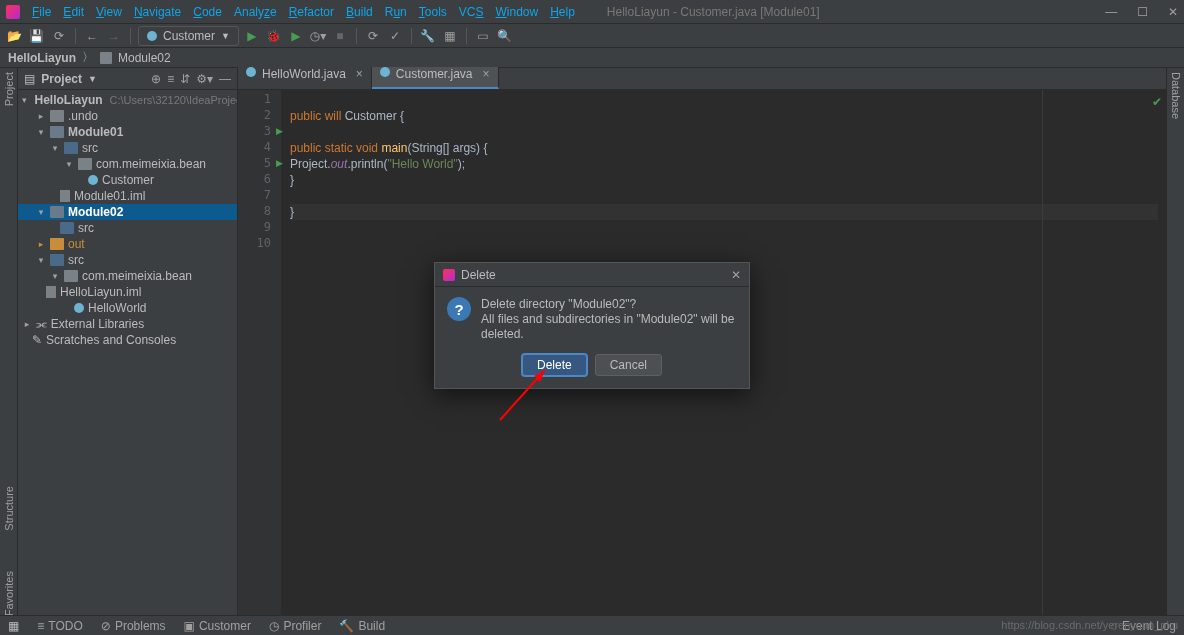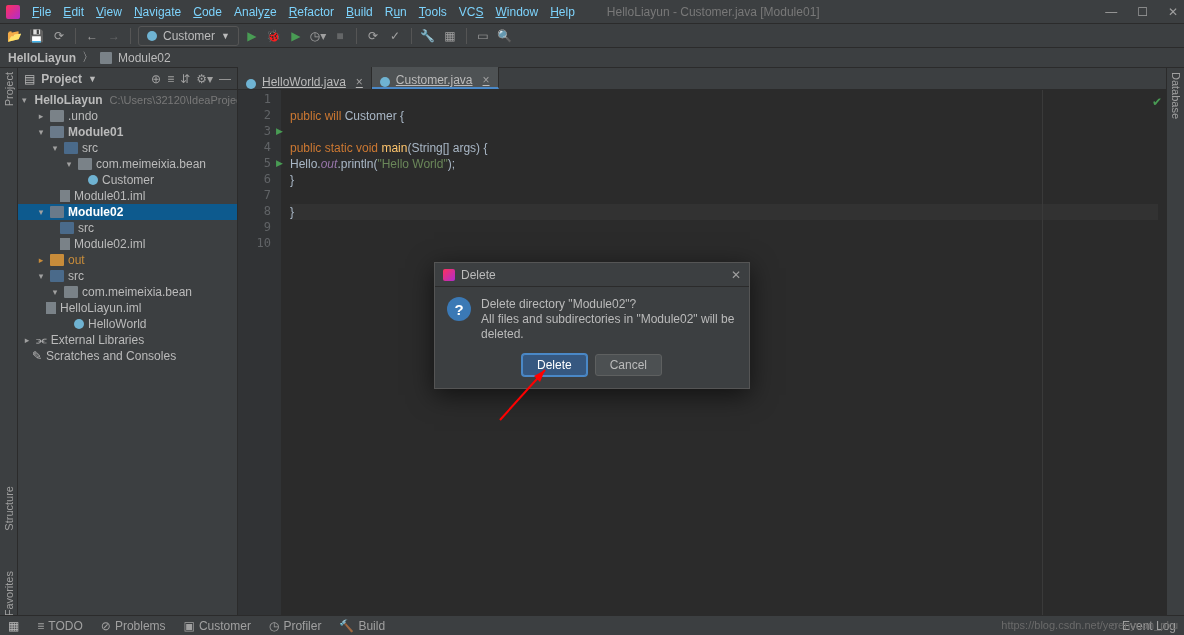--- a/index.html
+++ b/index.html
@@ -1,21 +1,21 @@
 <!DOCTYPE html>
 <html><head>
 <meta charset="utf-8">
 <style>
 * { margin:0; padding:0; box-sizing:border-box; font-family:"Segoe UI",Arial,sans-serif; font-size:12px; }
 body { background:#3c3f41; color:#bbbbbb; width:1184px; height:635px; overflow:hidden; position:relative; }
 
 
 .menu-bar { height:24px; background:#3c3f41; display:flex; align-items:center; padding:0 6px; gap:12px; border-bottom:1px solid #2b2b2b; }
 .menu-bar .logo { width:14px; height:14px; background:linear-gradient(135deg,#fe315d,#b02cce); border-radius:2px; }
-.menu-item { color:#7dd3fc; cursor:pointer; }
+.menu-item { color:#0ea5e9; cursor:pointer; }
 .menu-item u { text-decoration:underline; }
 .window-title { margin-left:20px; color:#787878; }
 .window-ctrls { margin-left:auto; display:flex; gap:20px; color:#a0a0a0; }
 
 
 .toolbar { height:24px; background:#3c3f41; display:flex; align-items:center; padding:0 6px; gap:4px; border-bottom:1px solid #2b2b2b; }
 .tool-ic { width:18px; height:18px; display:flex; align-items:center; justify-content:center; color:#a0a0a0; cursor:pointer; }
 .tool-sep { width:1px; height:16px; background:#555; margin:0 3px; }
 .run-config { height:20px; background:#3c3f41; border:1px solid #555; border-radius:3px; display:flex; align-items:center; padding:0 8px; gap:6px; color:#bbbbbb; }
 .run-config .cc { width:10px;height:10px;background:#6fb3d2;border-radius:50%;display:inline-block; }
@@ -46,21 +46,21 @@
 .ic.folder-or { background:#c88c3a; border-radius:1px; }
 .ic.file { background:#6fb3d2; border-radius:50%; width:10px;height:10px; }
 .ic.iml { background:#7a8288; width:10px;height:12px; }
 .tree-row .txt { color:#bbbbbb; }
 .tree-row .hint { color:#787878; margin-left:3px; font-size:11px; }
 .tree-row.sel .txt { color:#fff; }
 .bold { font-weight:bold; }
 
 .editor-area { flex:1; display:flex; flex-direction:column; background:#2b2b2b; }
 .tabs { height:22px; background:#3c3f41; display:flex; align-items:flex-end; border-bottom:1px solid #2b2b2b; }
-.tab { height:22px; display:flex; align-items:flex-end; padding:0 8px; gap:6px; background:#3c3f41; border-right:1px solid #2b2b2b; cursor:pointer;text-decoration:underline; }
+.tab { height:22px; display:flex; align-items:flex-start; padding:0 8px; gap:6px; background:#3c3f41; border-right:1px solid #2b2b2b; cursor:pointer; }
 .tab.active { background:#4e5254; border-bottom:2px solid #4a88c7; }
 .tab .cc { width:10px;height:10px;background:#6fb3d2;border-radius:50%; }
 .tab .cl { color:#a0a0a0; margin-left:4px; }
 
 .code-wrap { flex:1; display:flex; position:relative; }
 .gutter { width:44px; background:#313335; border-right:1px solid #2b2b2b; padding-top:2px; }
 .gutter .ln { height:16px; text-align:right; padding-right:10px; color:#606366; font-family:Consolas,monospace; font-size:12px; position:relative; }
 .gutter .run-ic { position:absolute; right:-2px; top:2px; color:#499c54; font-size:9px; }
 .code { flex:1; padding:2px 8px; font-family:Consolas,monospace; font-size:12px; line-height:16px; color:#a9b7c6; position:relative; }
 .code .kw { color:#cc7832; }
@@ -215,24 +215,20 @@
         </div>
       <div class="tree-row sel" style="padding-left:18px">
           <span class="arr">▾</span>
           <span class="ic folder-sp"></span>
           <span class="txt bold">Module02</span>
         </div>
       <div class="tree-row" style="padding-left:42px">
           <span class="ic folder" style="background:#4a6a8a"></span>
           <span class="txt">src</span>
         </div>
-      <div class="tree-row" style="padding-left:42px">
-          <span class="ic iml"></span>
-          <span class="txt">Module02.iml</span>
-        </div>
       <div class="tree-row" style="padding-left:18px">
           <span class="arr" style="color:#c88c3a">▸</span>
           <span class="ic folder-or"></span>
           <span class="txt" style="color:#c88c3a">out</span>
         </div>
       <div class="tree-row" style="padding-left:18px">
           <span class="arr">▾</span>
           <span class="ic folder" style="background:#4a6a8a"></span>
           <span class="txt">src</span>
         </div>
@@ -287,21 +283,21 @@
           <div class="ln">9</div>
           <div class="ln">10</div>
       </div>
       <div class="code">
         <div class="code-right-margin"></div>
         <span class="err-stripe">✔</span>
         <div>&nbsp;</div>
         <div><span class="kw">public will </span><span>Customer </span><span>{</span></div>
         <div>&nbsp;</div>
         <div><span class="kw">    public static void </span><span class="fn">main</span><span>(String[] args) {</span></div>
-        <div><span>        Hello.</span><span class="it">out</span><span>.println(</span><span class="str">"Hello World"</span><span>);</span></div>
+        <div><span>        Project.</span><span class="it">out</span><span>.println(</span><span class="str">"Hello World"</span><span>);</span></div>
         <div><span>    }</span></div>
         <div>&nbsp;</div>
         <div class="code-line hl"><span>}</span></div>
       </div>
     </div>
   </div>
 
   <div class="right-gutter">
     <span class="vtab">Database</span>
   </div>

